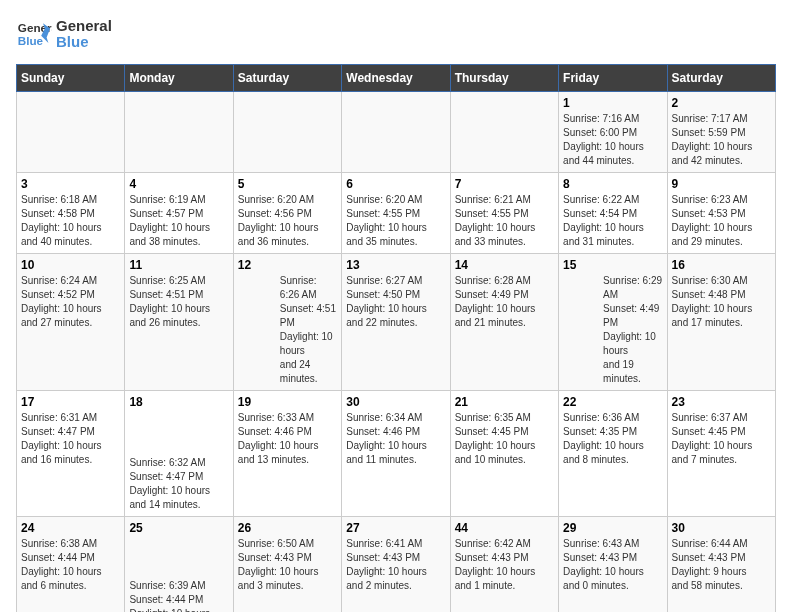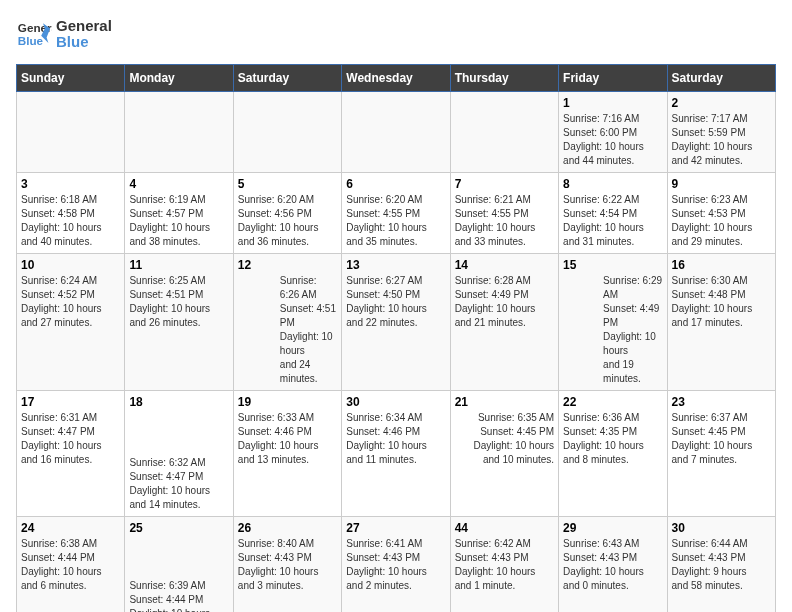--- a/index.html
+++ b/index.html
@@ -258,21 +258,21 @@
         </td>
         <td>
           <span class="day-num">30</span>
           <div class="day-detail" style="white-space: pre-line;">Sunrise: 6:34 AM
 Sunset: 4:46 PM
 Daylight: 10 hours
 and 11 minutes.</div>
         </td>
         <td>
           <span class="day-num">21</span>
-          <div class="day-detail" style="white-space: pre-line; text-align: right;">Sunrise: 6:35 AM
+          <div class="day-detail" style="white-space: pre-line;">Sunrise: 6:35 AM
 Sunset: 4:45 PM
 Daylight: 10 hours
 and 10 minutes.</div>
         </td>
         <td>
           <span class="day-num">22</span>
           <div class="day-detail" style="white-space: pre-line;">Sunrise: 6:36 AM
 Sunset: 4:35 PM
 Daylight: 10 hours
 and 8 minutes.</div>
@@ -295,21 +295,21 @@
         </td>
         <td>
           <span class="day-num">25</span>
           <div class="day-detail" style="white-space: pre-line; margin-top: 44px;">Sunrise: 6:39 AM
 Sunset: 4:44 PM
 Daylight: 10 hours
 and 4 minutes.</div>
         </td>
         <td>
           <span class="day-num">26</span>
-          <div class="day-detail" style="white-space: pre-line;">Sunrise: 8:40 AM
+          <div class="day-detail" style="white-space: pre-line;">Sunrise: 6:50 AM
 Sunset: 4:43 PM
 Daylight: 10 hours
 and 3 minutes.</div>
         </td>
         <td>
           <span class="day-num">27</span>
           <div class="day-detail" style="white-space: pre-line;">Sunrise: 6:41 AM
 Sunset: 4:43 PM
 Daylight: 10 hours
 and 2 minutes.</div>

